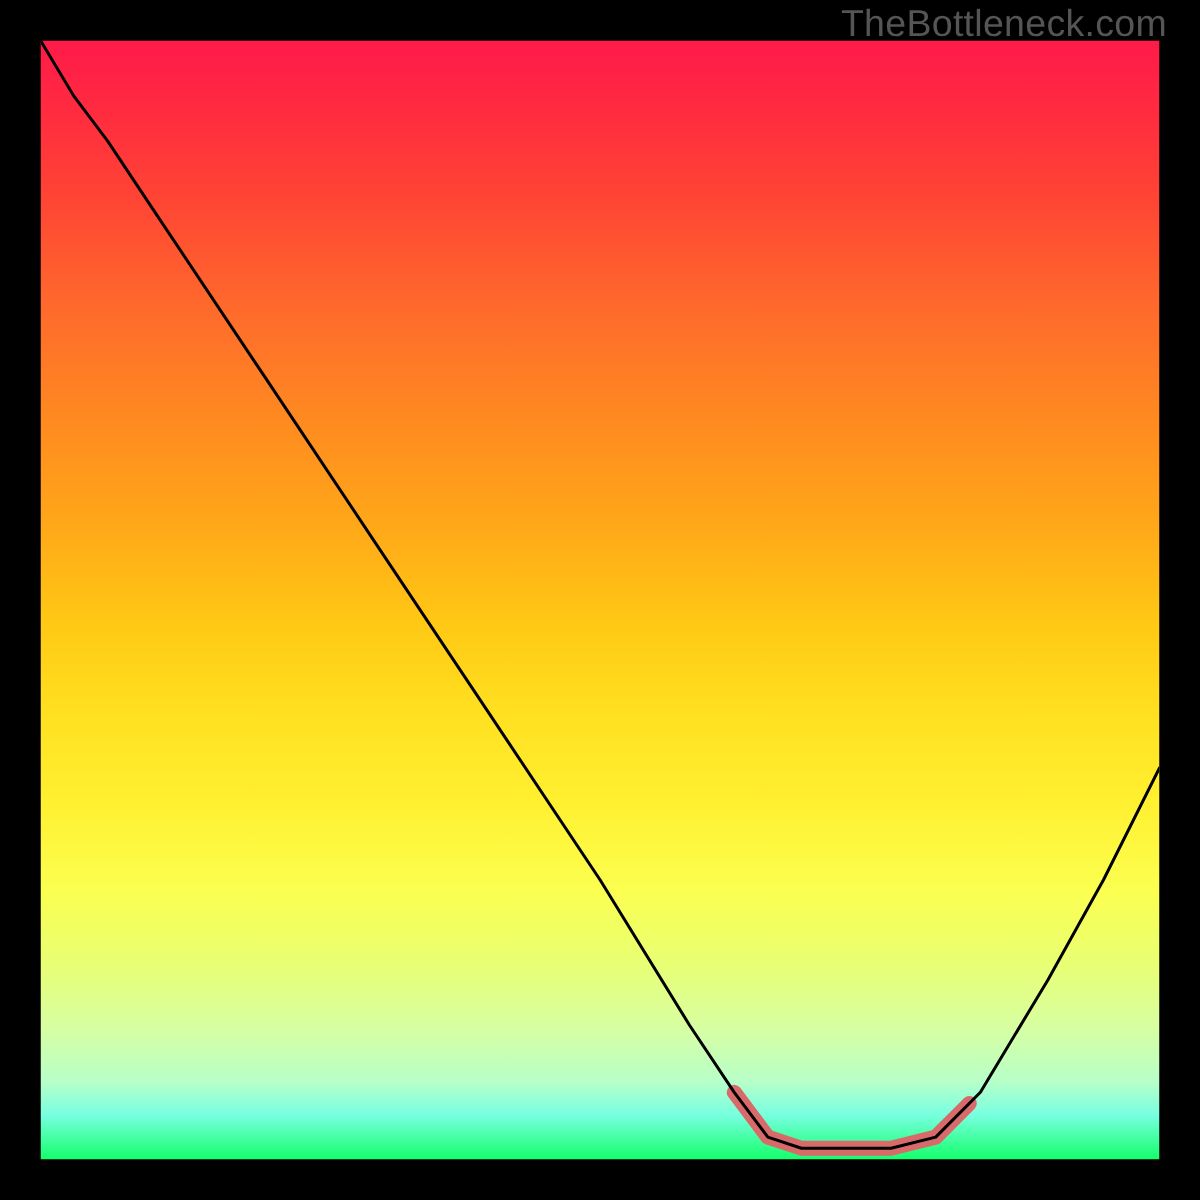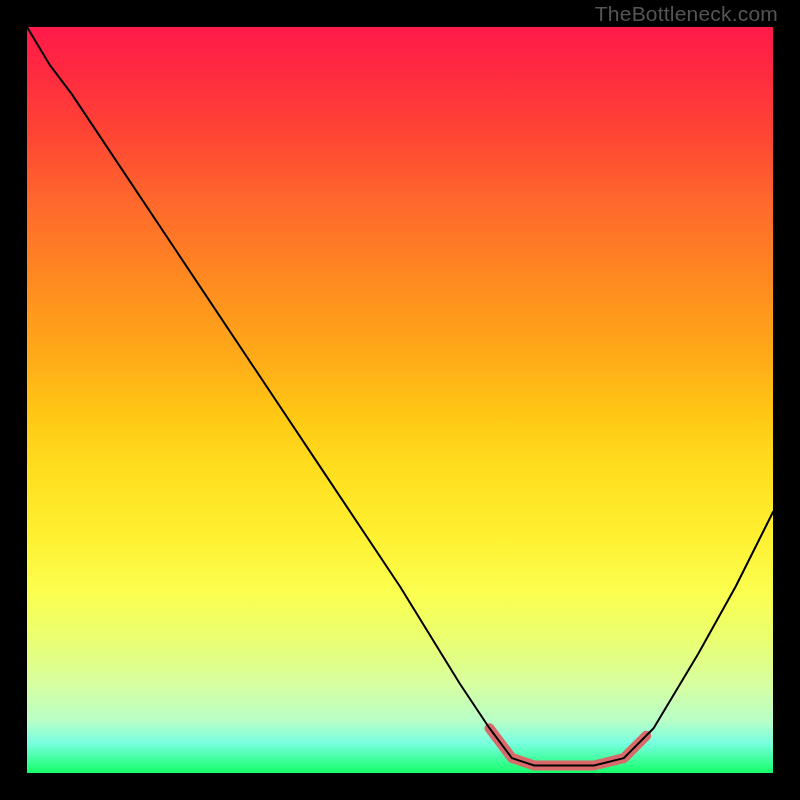--- a/index.html
+++ b/index.html
@@ -15,21 +15,21 @@
     position: relative;
     width: 800px;
     height: 800px;
     background: #000;
   }
   .watermark {
     position: absolute;
     top: 2px;
     right: 22px;
     color: #555;
-    font-size: 21px;
+    font-size: 25px;
     font-weight: 500;
     letter-spacing: 0.2px;
     z-index: 10;
   }
   .plot-area {
     position: absolute;
     left: 27px;
     top: 27px;
     width: 746px;
     height: 746px;

